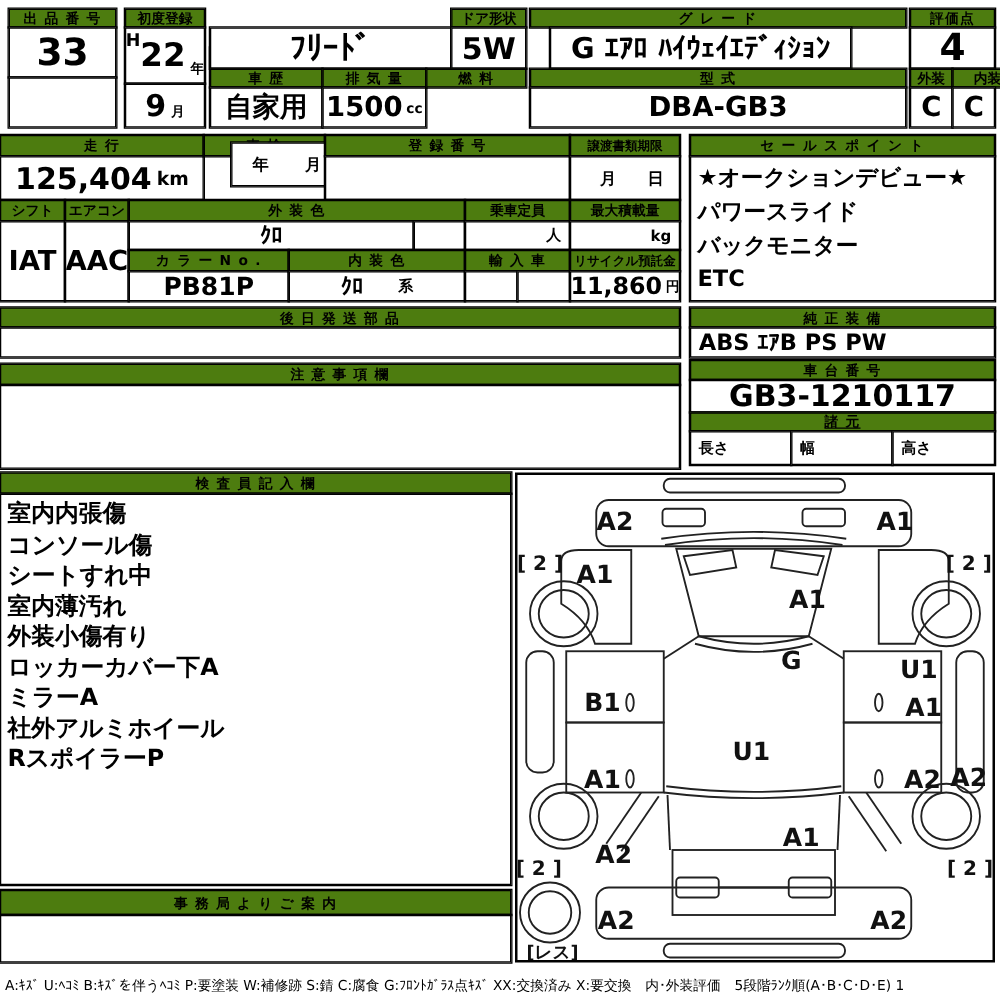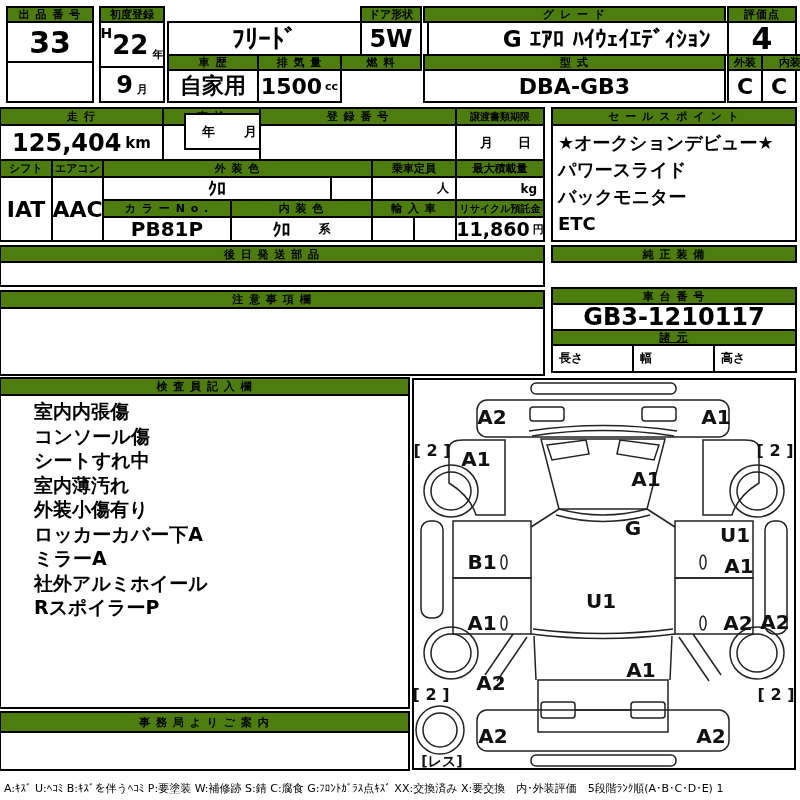--- a/index.html
+++ b/index.html
@@ -15,21 +15,21 @@
   .left{justify-content:flex-start;padding-left:6px;}
   .right{justify-content:flex-end;padding-right:6px;}
   .unit{font-size:13px;font-weight:bold;margin-left:4px;align-self:center;}
   .smallunit{font-size:11px;font-weight:bold;margin-left:3px;}
   .f30{font-size:30px;} .f26{font-size:26px;} .f24{font-size:24px;} .f23{font-size:23px;}
   .f22{font-size:22px;} .f20{font-size:20px;} .f19{font-size:19px;} .f18{font-size:18px;}
   .f13{font-size:13px;font-weight:bold;} .f12{font-size:12px;font-weight:bold;}
   .hdr.small{font-size:10px;letter-spacing:0;}
   .listbox{background:#fff;border:1px solid #000;outline:1px solid #000;padding:3px 5px;}
   .listbox .li{font-size:18px;font-weight:bold;line-height:27px;white-space:nowrap;}
-  .notes .li{font-size:19px;line-height:24.5px;margin-left:28px;}
+  .notes .li{font-size:19px;line-height:24.5px;}
   .era{font-size:14px;align-self:flex-start;margin-top:2px;}
   .suf{font-size:11px;align-self:flex-end;margin:0 0 4px 4px;}
   svg text{font-family:"DejaVu Sans","Liberation Sans",sans-serif;font-weight:bold;fill:#111;}
   .footer{font-size:11px;white-space:nowrap;font-weight:normal;}
 </style>
 </head>
 <body>
 
 <div id="sheet">
 
@@ -48,21 +48,21 @@
     <span class="suf">月</span>
   </div>
 
   <div class="abs hdr" style="left:168px;top:7px;width:193px;height:15px;margin-top:31px;">車 名</div>
   <div class="abs cell f26" style="left:168px;top:22px;width:193px;height:33px;">ﾌﾘｰﾄﾞ</div>
 
   <div class="abs hdr" style="left:361px;top:7px;width:60px;height:15px;letter-spacing:0;">ドア形状</div>
   <div class="abs cell f24" style="left:361px;top:22px;width:60px;height:33px;">5W</div>
 
   <div class="abs hdr" style="left:424px;top:7px;width:301px;height:15px;">グ レ ー ド</div>
-  <div class="abs cell f23" style="left:428px;top:22px;width:357px;height:33px;">G ｴｱﾛ ﾊｲｳｪｲｴﾃﾞｨｼｮﾝ</div>
+  <div class="abs cell f23" style="left:440px;top:22px;width:241px;height:33px;">G ｴｱﾛ ﾊｲｳｪｲｴﾃﾞｨｼｮﾝ</div>
 
   <div class="abs hdr" style="left:728px;top:7px;width:68px;height:15px;">評価点</div>
   <div class="abs cell f30" style="left:728px;top:22px;width:68px;height:33px;">4</div>
 
   <div class="abs hdr" style="left:168px;top:55px;width:90px;height:15px;">車 歴</div>
   <div class="abs cell f22" style="left:168px;top:70px;width:90px;height:32px;">自家用</div>
 
   <div class="abs hdr" style="left:258px;top:55px;width:83px;height:15px;">排 気 量</div>
   <div class="abs cell" style="left:258px;top:70px;width:83px;height:32px;">
     <span class="f22">1500</span>
@@ -126,20 +126,21 @@
   <div class="abs cell" style="left:414px;top:217px;width:42px;height:24px;"></div>
   <div class="abs hdr small" style="left:456px;top:200px;width:88px;height:17px;">リサイクル預託金</div>
   <div class="abs cell" style="left:456px;top:217px;width:88px;height:24px;">
     <span class="f19">11,860</span>
     <span class="smallunit">円</span>
   </div>
 
   <div class="abs hdr" style="left:0;top:246px;width:544px;height:16px;">後 日 発 送 部 品</div>
   <div class="abs cell" style="left:0;top:262px;width:544px;height:24px;"></div>
   <div class="abs hdr" style="left:552px;top:246px;width:244px;height:16px;">純 正 装 備</div>
+  <div class="abs cell f18 left" style="left:552px;top:262px;width:244px;height:24px;">ABS ｴｱB PS PW</div>
 
   <div class="abs hdr" style="left:0;top:291px;width:544px;height:17px;">注 意 事 項 欄</div>
   <div class="abs cell" style="left:0;top:308px;width:544px;height:67px;"></div>
 
   <div class="abs hdr" style="left:552px;top:288px;width:244px;height:16px;">車 台 番 号</div>
   <div class="abs cell f24" style="left:552px;top:304px;width:244px;height:26px;">GB3-1210117</div>
   <div class="abs hdr" style="left:552px;top:330px;width:244px;height:15px;text-decoration:underline;">諸 元</div>
   <div class="abs cell f12 left" style="left:552px;top:345px;width:81px;height:27px;">長さ</div>
   <div class="abs cell f12 left" style="left:633px;top:345px;width:81px;height:27px;">幅</div>
   <div class="abs cell f12 left" style="left:714px;top:345px;width:82px;height:27px;">高さ</div>

